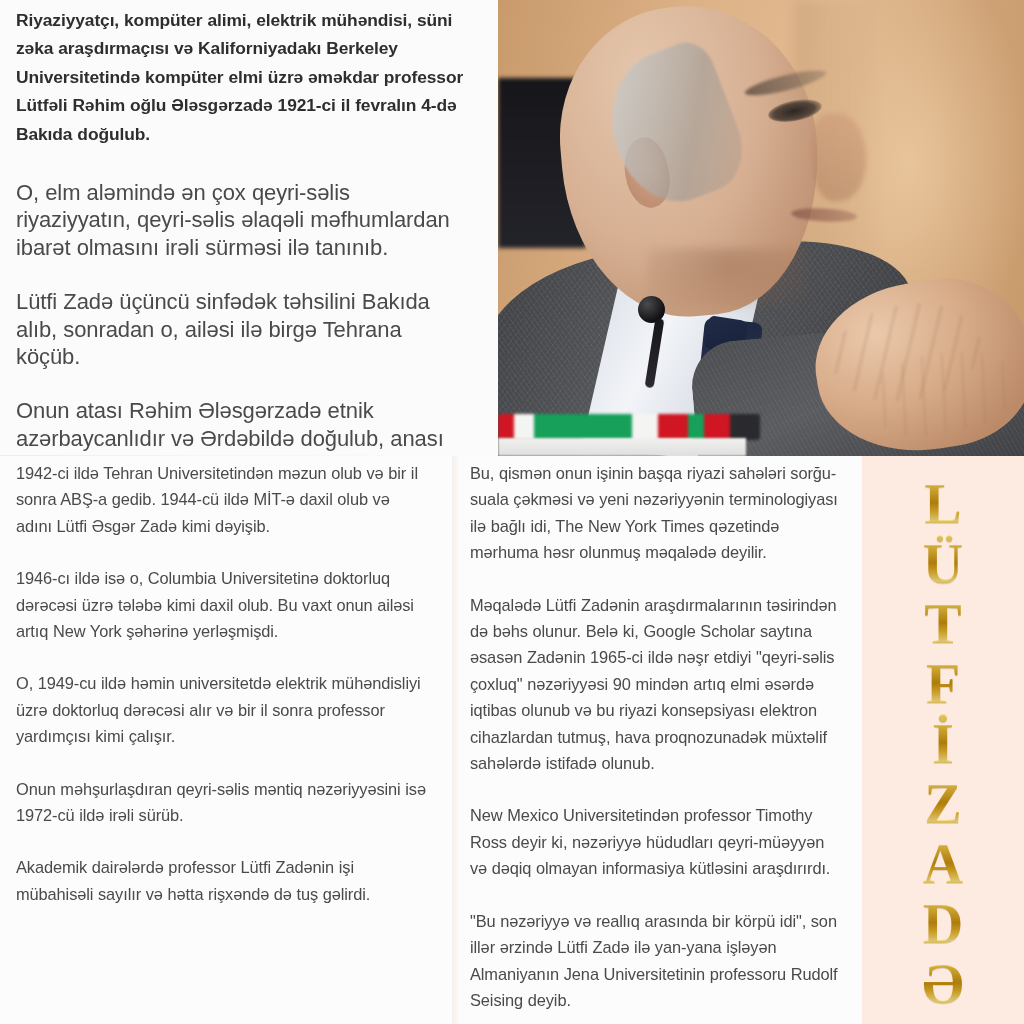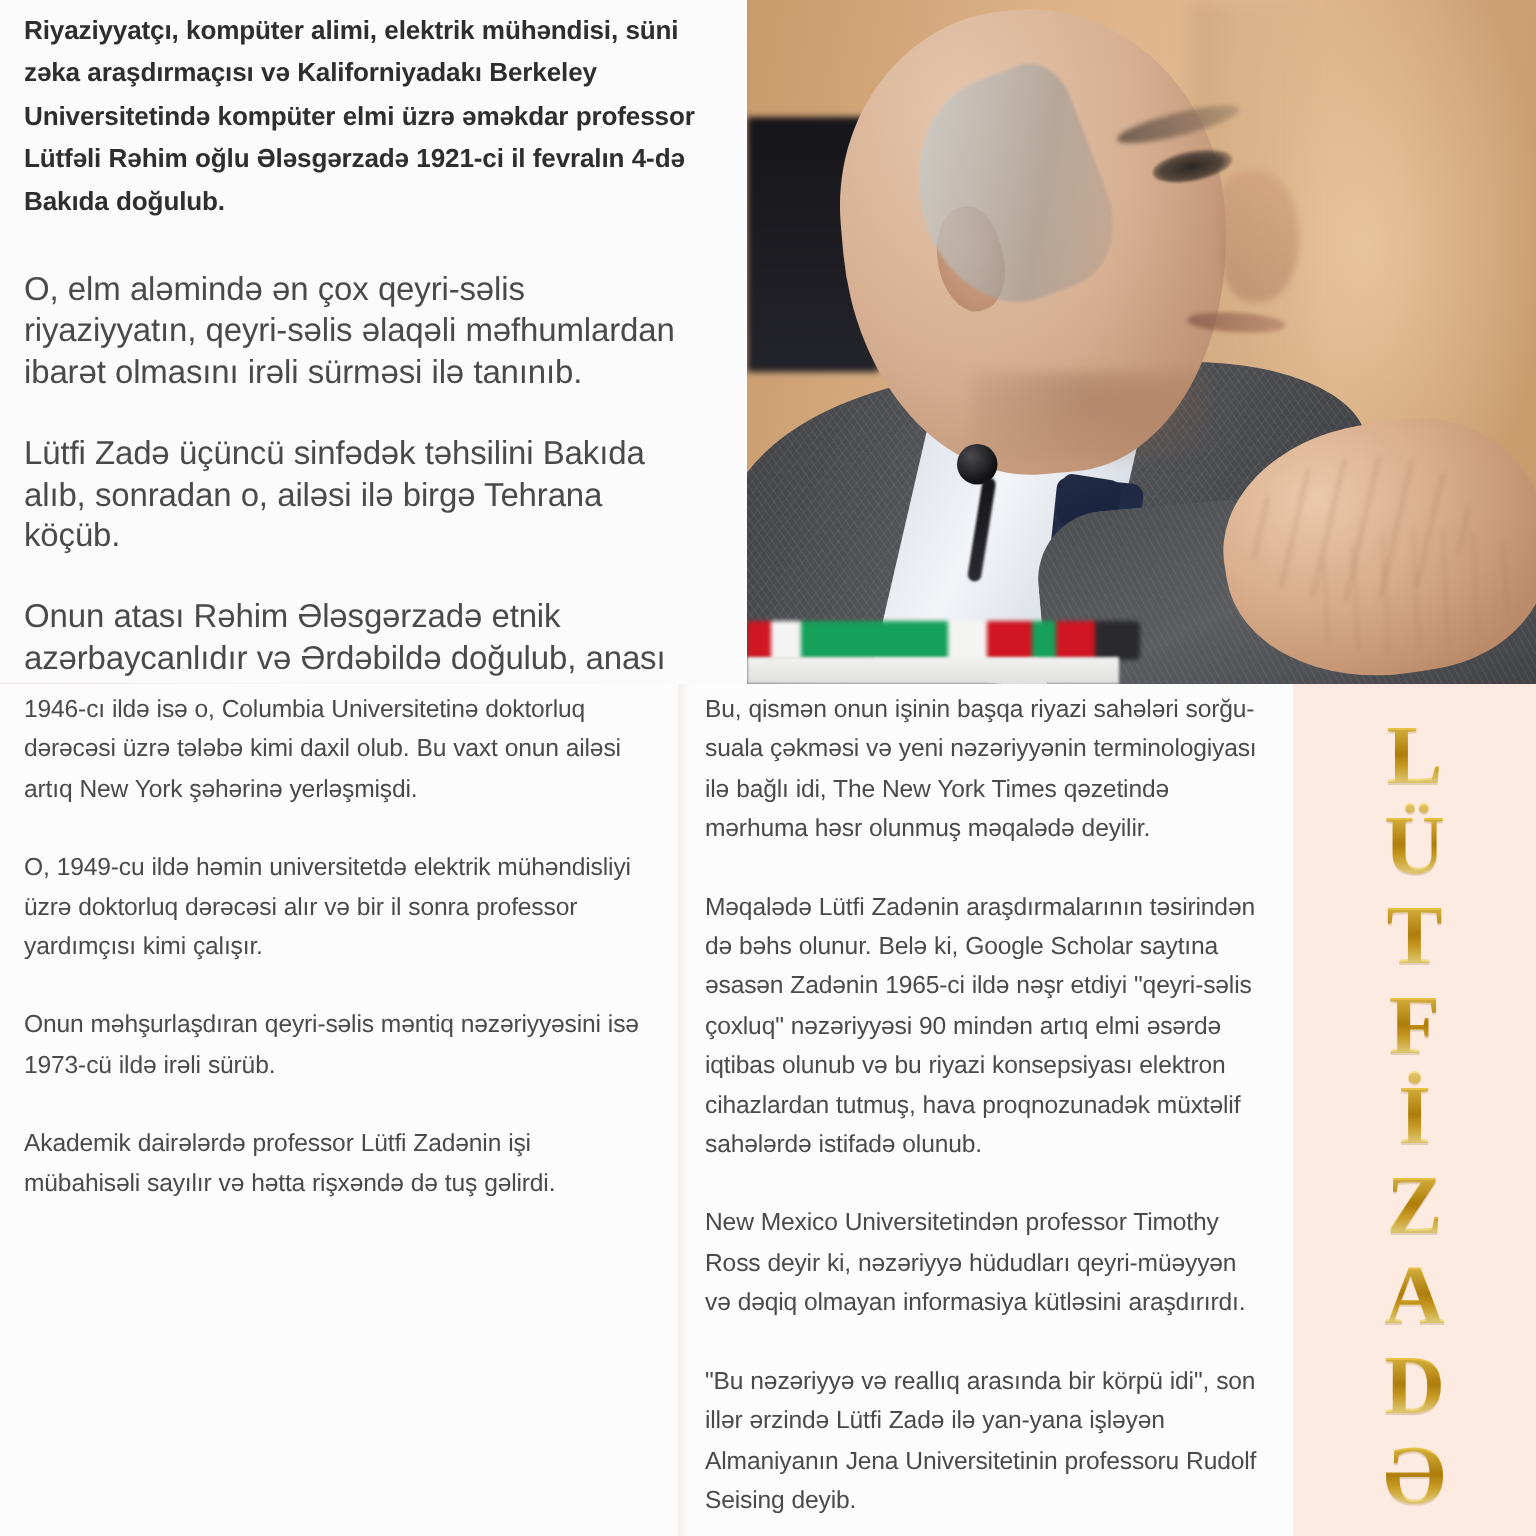--- a/index.html
+++ b/index.html
@@ -427,23 +427,24 @@
     <p class="para lead">Riyaziyyatçı, kompüter alimi, elektrik mühəndisi, süni zəka araşdırmaçısı və Kaliforniyadakı Berkeley Universitetində kompüter elmi üzrə əməkdar professor Lütfəli Rəhim oğlu Ələsgərzadə 1921-ci il fevralın 4-də Bakıda doğulub.</p>
     <p class="para">O, elm aləmində ən çox qeyri-səlis riyaziyyatın, qeyri-səlis əlaqəli məfhumlardan ibarət olmasını irəli sürməsi ilə tanınıb.</p>
     <p class="para">Lütfi Zadə üçüncü sinfədək təhsilini Bakıda alıb, sonradan o, ailəsi ilə birgə Tehrana köçüb.</p>
     <p class="para">Onun atası Rəhim Ələsgərzadə etnik azərbaycanlıdır və Ərdəbildə doğulub, anası Fanya Korenman etnik rus-yəhudidir, Odessada doğulub və İran vətəndaşı olub.</p>
   </div>
 
   <div class="seam-h"></div>
   <div class="seam-v"></div>
 
   <div id="left-bottom-col" class="article-col">
+    <p class="para">1942-ci ildə Tehran Universitetindən məzun olub və bir il sonra ABŞ-a gedib. 1944-cü ildə MİT-ə daxil olub və adını Lütfi Əsgər Zadə kimi dəyişib.</p>
     <p class="para">1946-cı ildə isə o, Columbia Universitetinə doktorluq dərəcəsi üzrə tələbə kimi daxil olub. Bu vaxt onun ailəsi artıq New York şəhərinə yerləşmişdi.</p>
     <p class="para">O, 1949-cu ildə həmin universitetdə elektrik mühəndisliyi üzrə doktorluq dərəcəsi alır və bir il sonra professor yardımçısı kimi çalışır.</p>
-    <p class="para">Onun məhşurlaşdıran qeyri-səlis məntiq nəzəriyyəsini isə 1973-cü ildə irəli sürüb.</p>
+    <p class="para">Onun məhşurlaşdıran qeyri-səlis məntiq nəzəriyyəsini isə 1972-cü ildə irəli sürüb.</p>
     <p class="para">Akademik dairələrdə professor Lütfi Zadənin işi mübahisəli sayılır və hətta rişxəndə də tuş gəlirdi.</p>
   </div>
 
   <div id="right-bottom-col" class="article-col">
     <p class="para">Bu, qismən onun işinin başqa riyazi sahələri sorğu-suala çəkməsi və yeni nəzəriyyənin terminologiyası ilə bağlı idi, The New York Times qəzetində mərhuma həsr olunmuş məqalədə deyilir.</p>
     <p class="para">Məqalədə Lütfi Zadənin araşdırmalarının təsirindən də bəhs olunur. Belə ki, Google Scholar saytına əsasən Zadənin 1965-ci ildə nəşr etdiyi "qeyri-səlis çoxluq" nəzəriyyəsi 90 mindən artıq elmi əsərdə iqtibas olunub və bu riyazi konsepsiyası elektron cihazlardan tutmuş, hava proqnozunadək müxtəlif sahələrdə istifadə olunub.</p>
     <p class="para">New Mexico Universitetindən professor Timothy Ross deyir ki, nəzəriyyə hüdudları qeyri-müəyyən və dəqiq olmayan informasiya kütləsini araşdırırdı.</p>
     <p class="para">"Bu nəzəriyyə və reallıq arasında bir körpü idi", son illər ərzində Lütfi Zadə ilə yan-yana işləyən Almaniyanın Jena Universitetinin professoru Rudolf Seising deyib.</p>
 
   </div>

